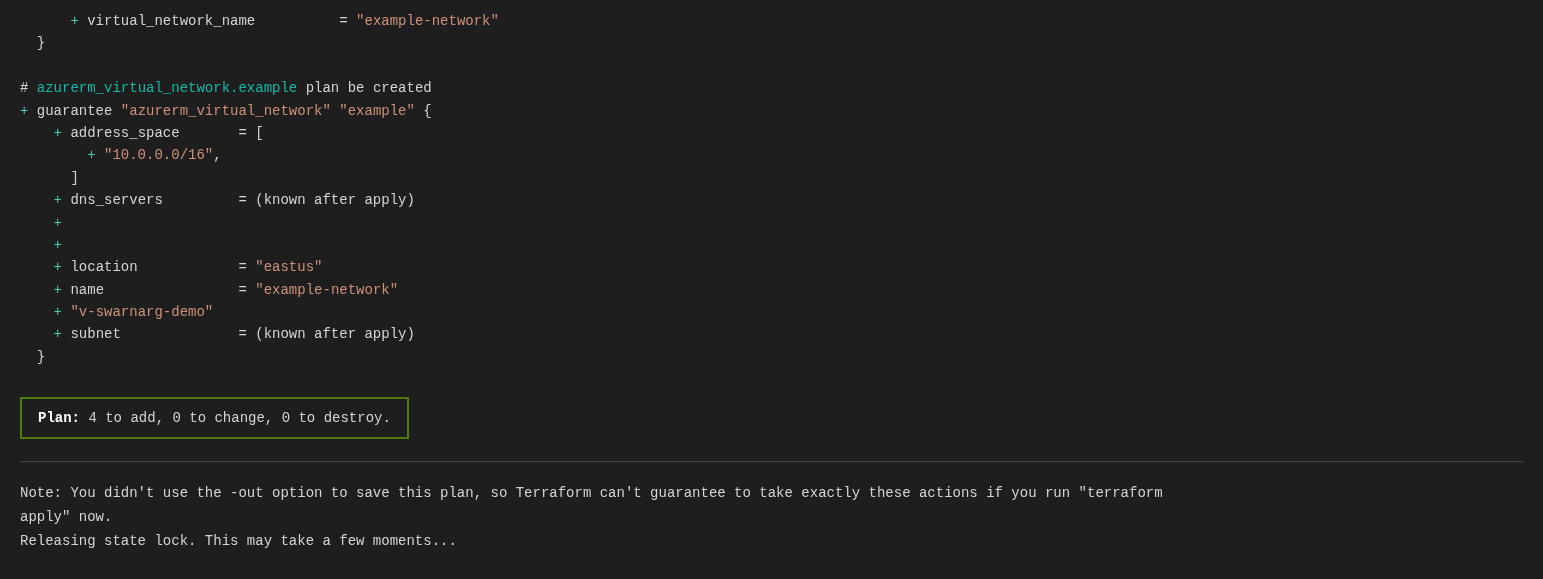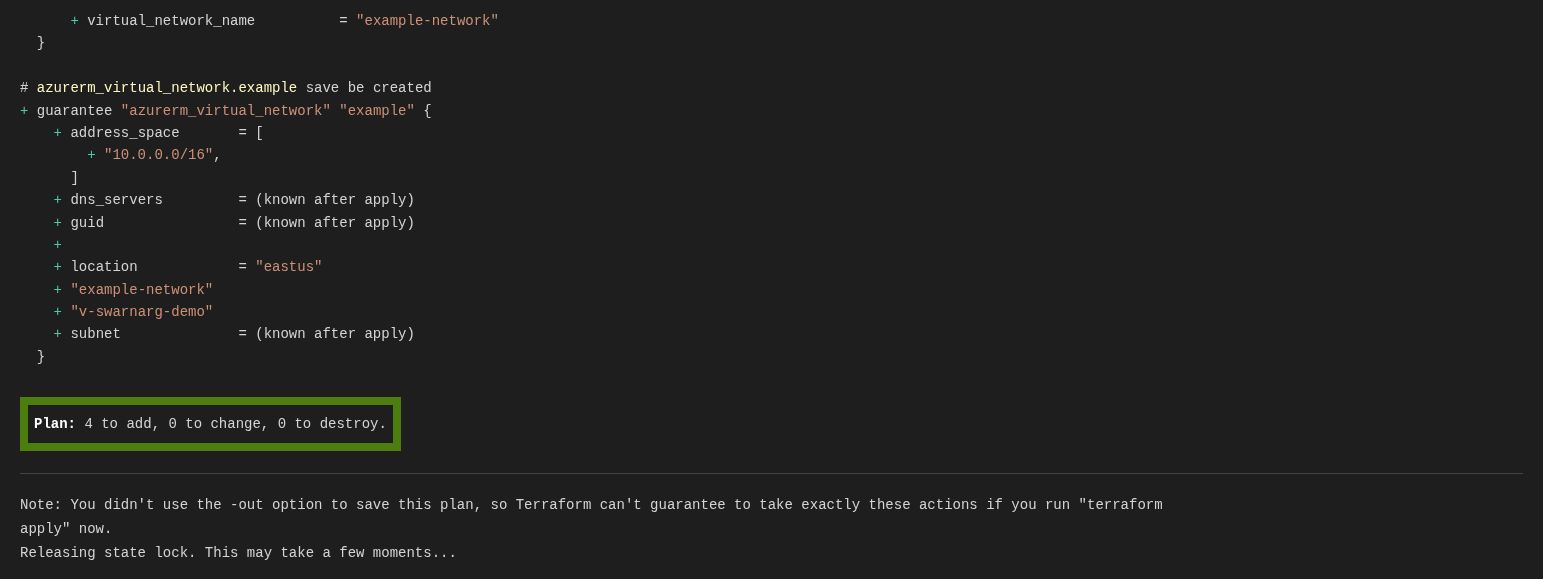--- a/index.html
+++ b/index.html
@@ -32,31 +32,31 @@
       display: flex;
       align-items: baseline;
       white-space: pre;
     }
 
     .plus {
       color: #4ec9b0;
     }
 
     .keyword {
-      color: #fef9c3;
+      color: #14b8a6;
     }
 
     .string-value {
       color: #ce9178;
     }
 
     .plan-box {
-      border: 8px solid #4d7c0f;
+      border: 2px solid #4d7c0f;
       display: inline-block;
-      padding: 8px 6px;
+      padding: 8px 16px;
       margin-top: 6px;
       margin-bottom: 6px;
     }
 
     .plan-bold {
       font-weight: bold;
       color: #ffffff;
     }
 
     .divider {
@@ -85,21 +85,21 @@
     
     <div class="line">
       <span>  }</span>
     </div>
 
     
     <div class="line">&nbsp;</div>
 
     
     <div class="line">
-      <span># </span><span class="keyword">azurerm_virtual_network.example</span><span> save be created</span>
+      <span># </span><span class="keyword">azurerm_virtual_network.example</span><span> plan be created</span>
     </div>
 
     
     <div class="line">
       <span class="plus">+ </span><span>guarantee </span><span class="string-value">"azurerm_virtual_network"</span><span> </span><span class="string-value">"example"</span><span> {</span>
     </div>
 
     
     <div class="line">
       <span class="plus">    + </span><span>address_space       = [</span>
@@ -115,36 +115,36 @@
       <span>      ]</span>
     </div>
 
     
     <div class="line">
       <span class="plus">    + </span><span>dns_servers         = (known after apply)</span>
     </div>
 
     
     <div class="line">
-      <span class="plus">    + </span><span>guid                = (known after apply)</span>
+      <span class="plus">    + </span>
     </div>
 
     
     <div class="line">
       <span class="plus">    + </span>
     </div>
 
     
     <div class="line">
       <span class="plus">    + </span><span>location            = </span><span class="string-value">"eastus"</span>
     </div>
 
     
     <div class="line">
-      <span class="plus">    + </span><span class="string-value">"example-network"</span>
+      <span class="plus">    + </span><span>name                = </span><span class="string-value">"example-network"</span>
     </div>
 
     
     <div class="line">
       <span class="plus">    + </span><span class="string-value">"v-swarnarg-demo"</span>
     </div>
 
     
     <div class="line">
       <span class="plus">    + </span><span>subnet              = (known after apply)</span>

